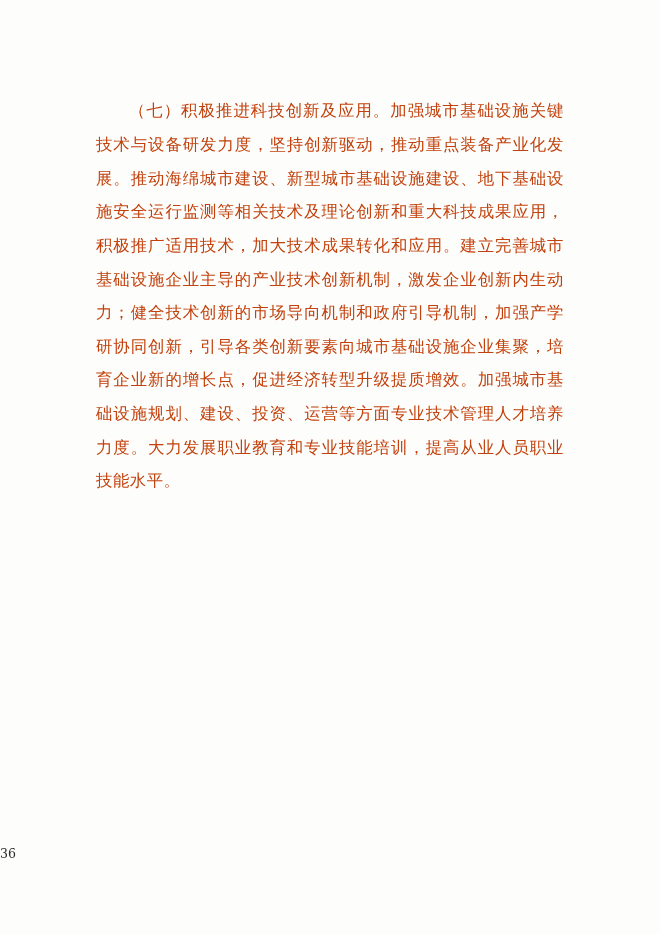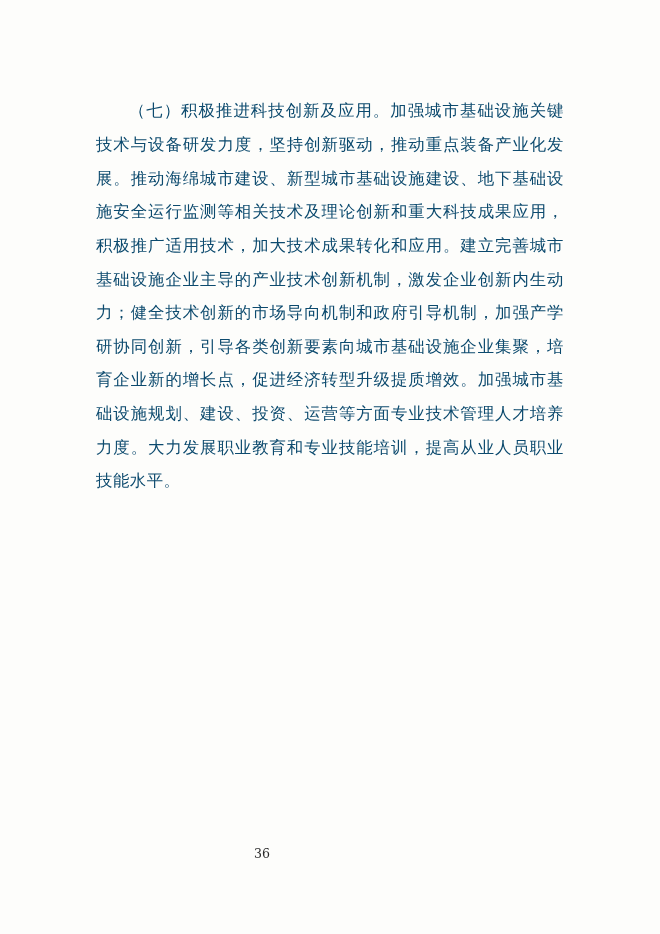--- a/index.html
+++ b/index.html
@@ -29,30 +29,29 @@
     left: 96px;
     width: 468px;
   }
   .body-text {
     font-size: 16.4px;
     line-height: 2.05;
     letter-spacing: 0.5px;
     text-align: justify;
     text-justify: inter-ideograph;
     text-indent: 2em;
-    color: #0c4a6e;
+    color: #c2410c;
     font-family: "DejaVu Serif", "Liberation Serif", serif;
     white-space: normal;
   }
   .page-number {
     position: absolute;
     top: 846px;
     left: 0;
     width: 524px;
-    text-align: center;
     font-size: 12.5px;
     color: #2b2b2b;
     font-family: "DejaVu Serif", "Liberation Serif", serif;
   }
 </style>
 </head>
 <body>
 
 <div class="page">
   <div class="page-inner">

